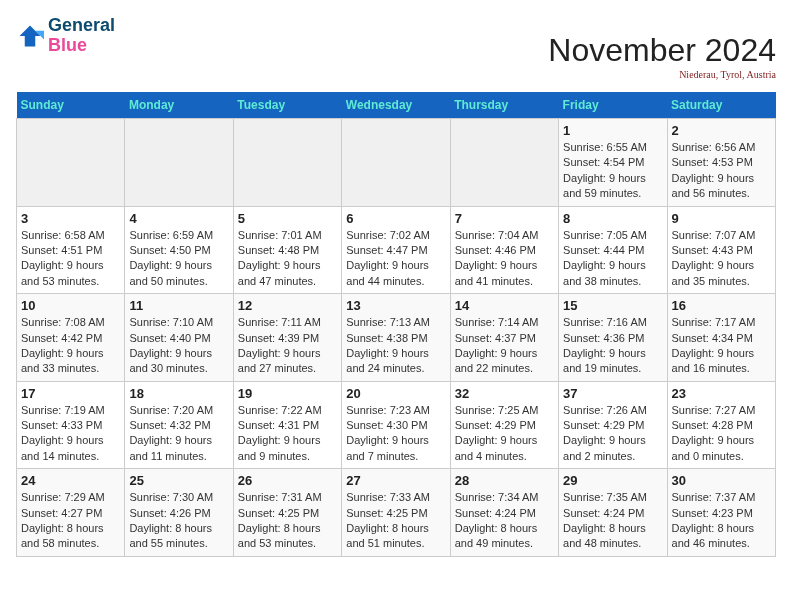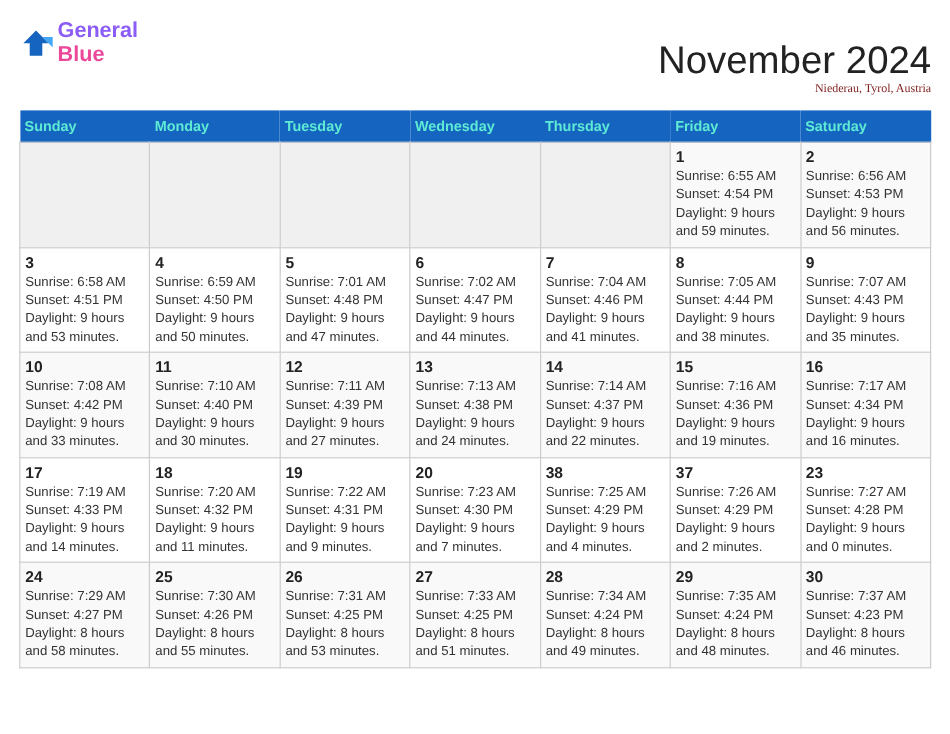--- a/index.html
+++ b/index.html
@@ -19,21 +19,21 @@
     .logo {
       display: flex;
       align-items: center;
       gap: 4px;
     }
     .logo-text {
       font-size: 18px;
       font-weight: bold;
       line-height: 1.1;
     }
-    .logo-general { color: #8b5cf6; }
+    .logo-general { color: #0c4a6e; }
     .logo-blue { color: #ec4899; }
     .logo-icon {
       width: 28px;
       height: 28px;
     }
     .title-area {
       text-align: right;
       margin-top: 16px;
     }
     .month-title {
@@ -247,21 +247,21 @@
 Sunset: 4:31 PM
 Daylight: 9 hours and 9 minutes.</div>
         </td>
         <td>
           <span class="day-num">20</span>
           <div class="day-info">Sunrise: 7:23 AM
 Sunset: 4:30 PM
 Daylight: 9 hours and 7 minutes.</div>
         </td>
         <td>
-          <span class="day-num">38</span>
+          <span class="day-num">32</span>
           <div class="day-info">Sunrise: 7:25 AM
 Sunset: 4:29 PM
 Daylight: 9 hours and 4 minutes.</div>
         </td>
         <td>
           <span class="day-num">37</span>
           <div class="day-info">Sunrise: 7:26 AM
 Sunset: 4:29 PM
 Daylight: 9 hours and 2 minutes.</div>
         </td>

